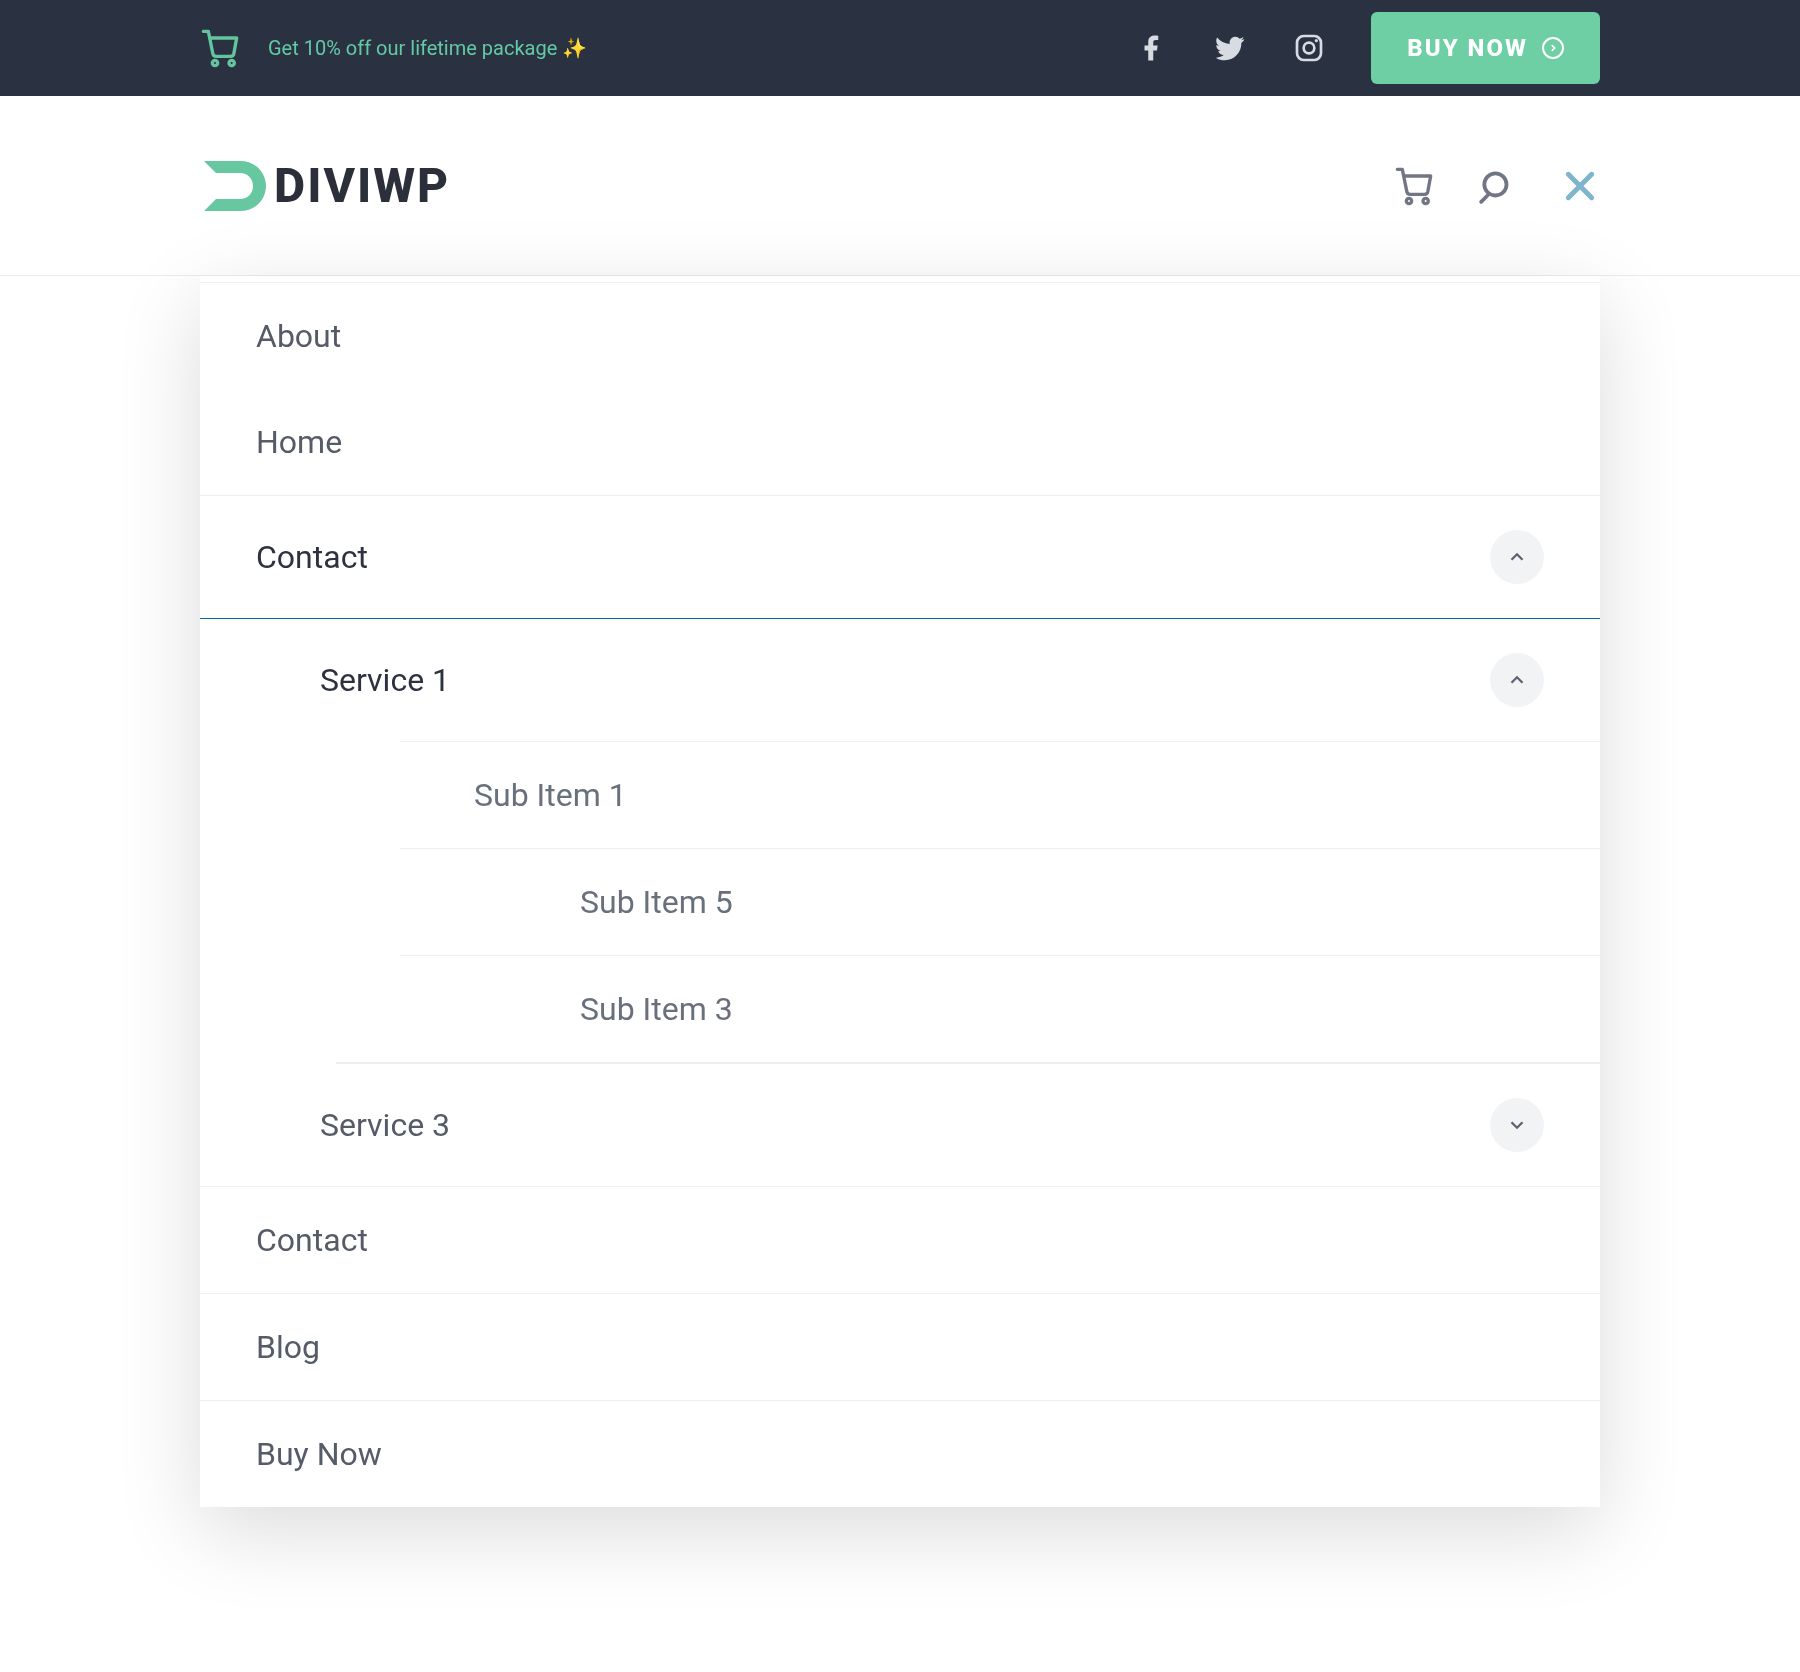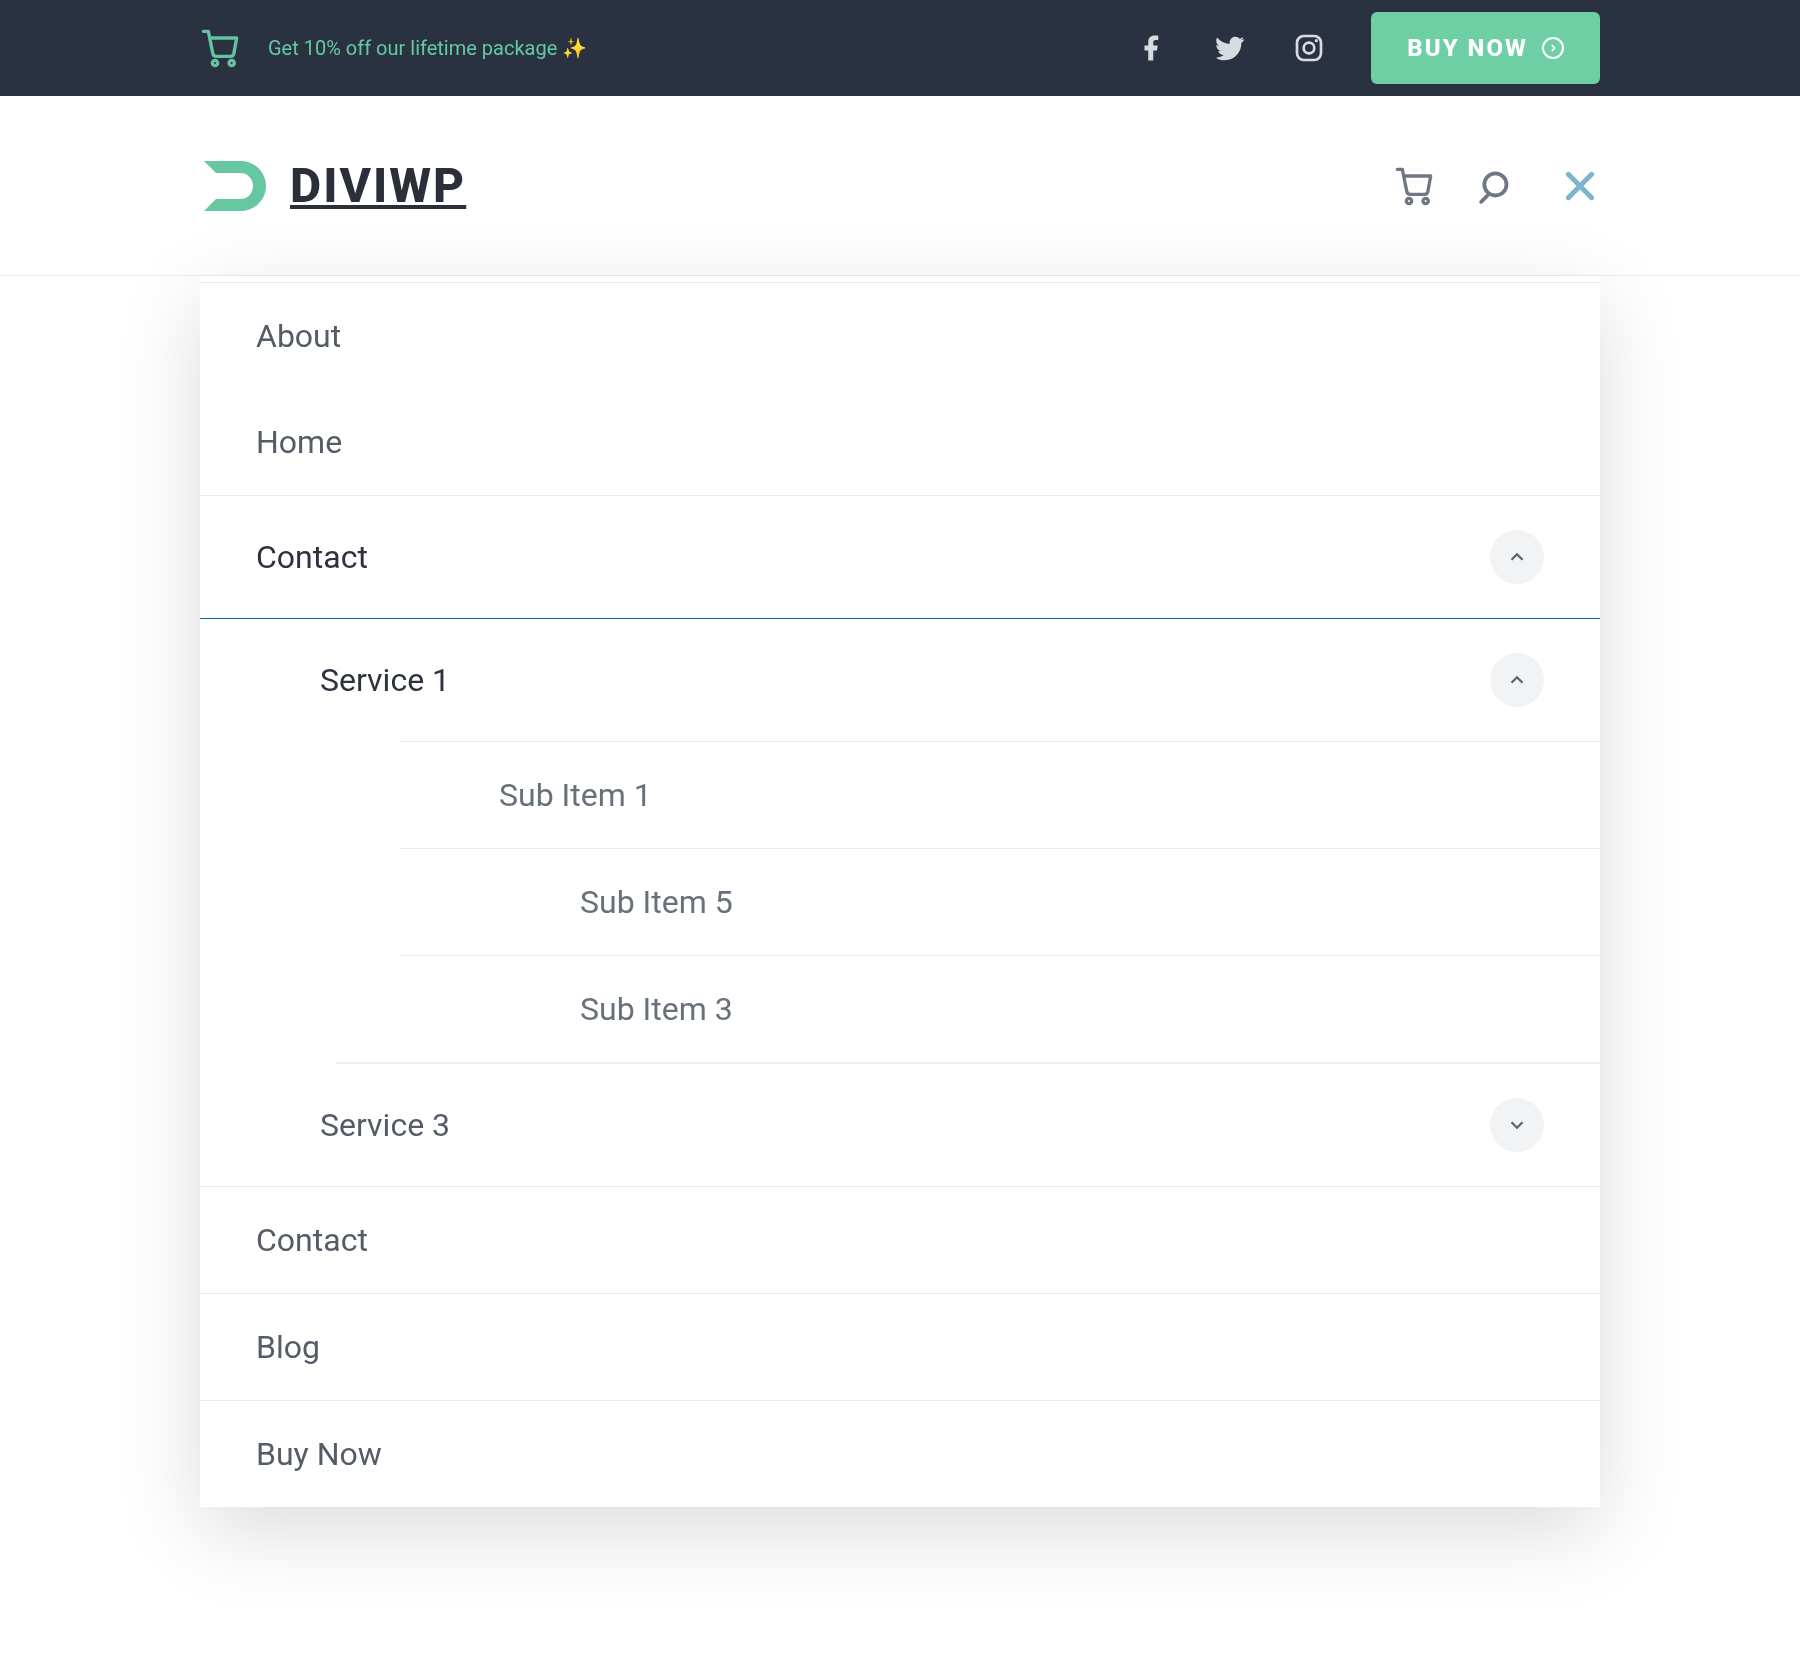--- a/index.html
+++ b/index.html
@@ -54,21 +54,21 @@
   }
 
   
   .site-header {
     height: 180px;
     border-bottom: 1px solid #ececec;
     display:flex; align-items:center; justify-content:space-between;
     padding: 0 200px;
     background:#fff;
   }
-  .logo { display:flex; align-items:center; gap:20px;text-decoration:underline; }
+  .logo { display:flex; align-items:center; gap:4px; }
   .logo-text {
     font-size: 48px;
     font-weight: 800;
     letter-spacing: 2px;
     color: #2a2f3a;
   }
   .logo-mark {
     width: 70px; height: 70px; position:relative;
   }
   .header-icons { display:flex; align-items:center; gap:44px; }
@@ -218,21 +218,21 @@
       <span>Service 1</span>
       <span class="toggle-circle">
         <svg width="22" height="22" viewBox="0 0 24 24" fill="none" stroke="currentColor" stroke-width="2.5">
             <polyline points="6 15 12 9 18 15"></polyline>
           </svg>
       </span>
     </div>
 
     <div class="sub-border3"></div>
     <div style="margin-left:200px;padding-left:0;">
-      <div class="sub-item" style="padding-left:109px;margin-left:-200px;border-top:none">
+      <div class="sub-item" style="padding-left:84px;margin-left:-200px;border-top:none">
         <span style="padding-left:190px">Sub Item 1</span>
       </div>
     </div>
     <div class="sub-border3"></div>
     <div style="margin-left:200px;">
       <div class="sub-item" style="padding-left:190px;margin-left:-200px">
         <span style="padding-left:190px">Sub Item 5</span>
       </div>
     </div>
     <div class="sub-border3"></div>

